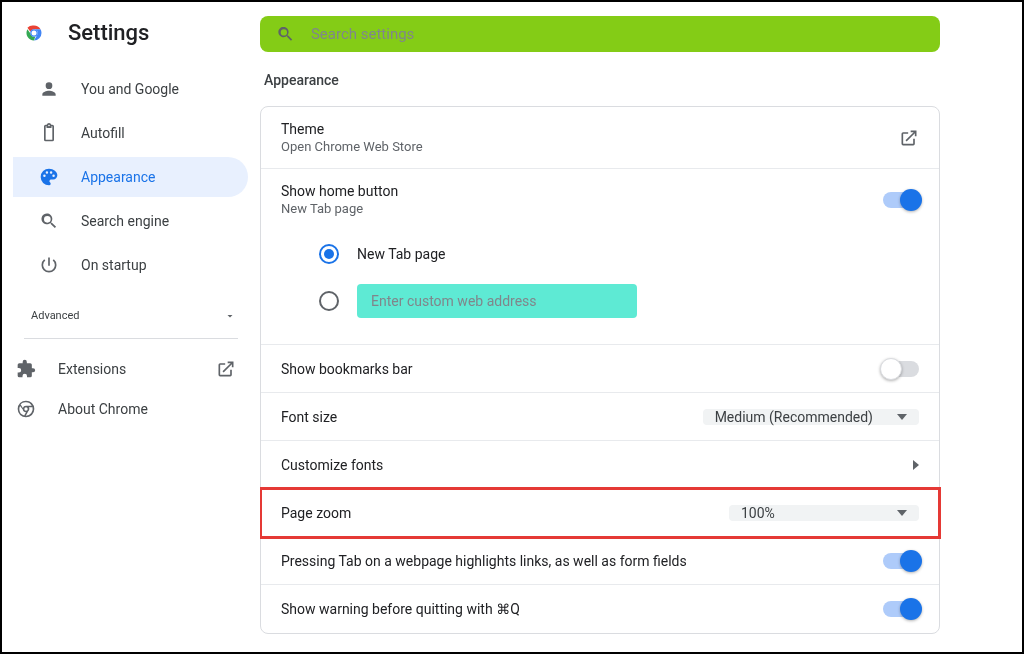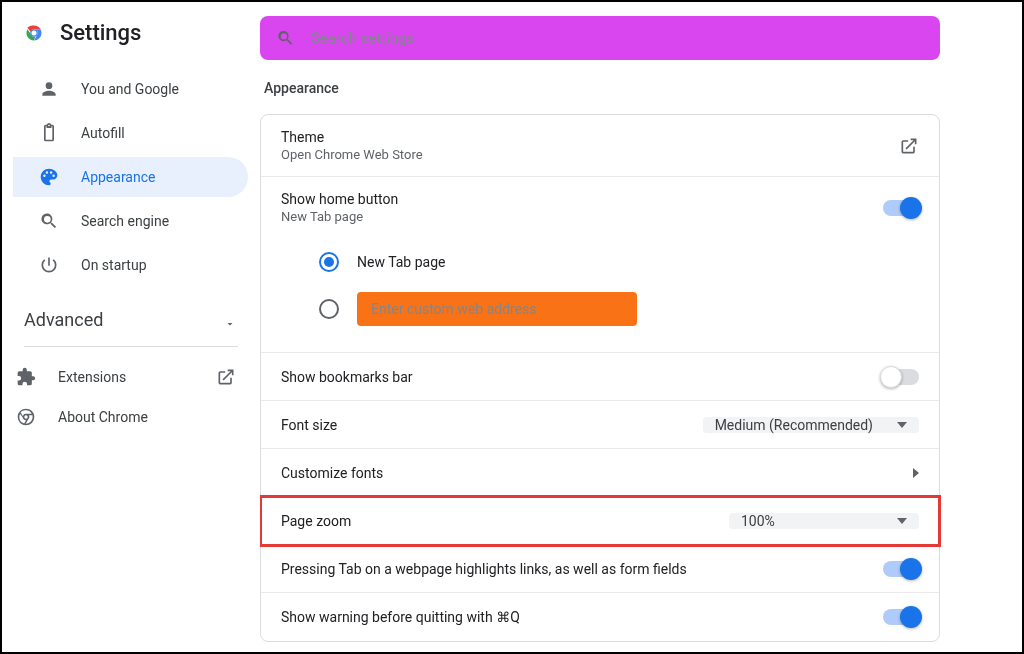--- a/index.html
+++ b/index.html
@@ -1,40 +1,40 @@
 <!DOCTYPE html>
 <html><head>
   <meta charset="utf-8">
   <style>
     * { box-sizing: border-box; margin: 0; padding: 0; font-family: Roboto, "Segoe UI", Arial, sans-serif; }
     body { width: 1024px; height: 654px; background: #fff; color: #202124; overflow: hidden; position: relative; border: 2px solid #000; }
     .wrap { display: flex; height: 100%; }
 
     
     .sidebar { width: 258px; flex: 0 0 258px; padding-top: 10px; }
-    .brand { display: flex; align-items: center; gap: 16px; padding: 8px 12px 20px 22px; }
+    .brand { display: flex; align-items: center; gap: 24px; padding: 8px 12px 20px 22px; }
     .brand h1 { font-size: 22px; font-weight: 500; color: #202124; }
     .nav { list-style: none; padding-left: 11px; }
     .nav-item { display: flex; align-items: center; gap: 22px; height: 40px; padding: 0 0 0 26px; margin: 4px 12px 4px 0; border-radius: 0 20px 20px 0; color: #3c4043; font-size: 14px; cursor: pointer; }
     .nav-item.active { background: #e8f0fe; color: #1a73e8; }
     .nav-item.active .nav-icon svg { fill: #1a73e8; }
     .nav-icon { width: 20px; height: 20px; display: inline-flex; align-items: center; justify-content: center; }
     .nav-icon svg { width: 20px; height: 20px; fill: #5f6368; }
 
-    .adv-row { display: flex; align-items: flex-end; justify-content: space-between; padding: 14px 24px 14px 22px; color: #3c4043; font-size: 18px; cursor: pointer; margin-top: 10px; }
+    .adv-row { display: flex; align-items: flex-end; justify-content: space-between; padding: 14px 24px 14px 29px; color: #3c4043; font-size: 11px; cursor: pointer; margin-top: 10px; }
     .adv-row .chev { fill: #5f6368; }
     .divider { height: 1px; background: #dadce0; margin: 2px 22px 10px 22px; }
 
     .sidebar .footer-item { display: flex; align-items: center; gap: 22px; height: 40px; padding: 0 24px 0 14px; color: #3c4043; font-size: 14px; cursor: pointer; }
     .footer-item .right-icon { margin-left: auto; }
 
     
     .main { flex: 1; padding: 10px 10px 0 0; overflow: hidden; }
     .search-wrap { padding: 4px 0 0 0; }
-    .search { display: flex; align-items: center; background: #d946ef; border-radius: 8px; height: 44px; padding: 14px 16px; gap: 16px; margin-bottom: 20px; width: 100%; max-width: 680px; }
+    .search { display: flex; align-items: center; background: #84cc16; border-radius: 8px; height: 36px; padding: 14px 16px; gap: 16px; margin-bottom: 20px; width: 100%; max-width: 680px; }
     .search svg { width: 20px; height: 20px; fill: #5f6368; }
     .search input { border: none; background: transparent; outline: none; font-size: 15px; color: #3c4043; width: 100%; }
     .search input::placeholder { color: #80868b; }
 
     .section-title { font-size: 14px; font-weight: 500; color: #3c4043; margin: 4px 0 18px 4px; }
 
     .card { border: 1px solid #dadce0; border-radius: 8px; max-width: 680px; }
     .row { display: flex; align-items: center; padding: 14px 20px; border-bottom: 1px solid #e8eaed; min-height: 48px; position: relative; }
     .row:last-child { border-bottom: none; }
     .row .labels { display: flex; flex-direction: column; gap: 2px; }
@@ -43,21 +43,21 @@
     .row .end { margin-left: auto; display: flex; align-items: center; }
 
     .ext-link svg { width: 20px; height: 20px; fill: #5f6368; }
 
     .radio-group { padding: 4px 20px 16px 58px; border-bottom: 1px solid #e8eaed; }
     .radio-row { display: flex; align-items: center; gap: 18px; padding: 10px 0; }
     .radio-outer { width: 20px; height: 20px; border: 2px solid #5f6368; border-radius: 50%; display: inline-flex; align-items: center; justify-content: center; cursor: pointer; flex-shrink: 0; }
     .radio-outer.selected { border-color: #1a73e8; }
     .radio-inner { width: 10px; height: 10px; background: #1a73e8; border-radius: 50%; }
     .radio-label { font-size: 14px; color: #202124; }
-    .custom-input { background: #f97316; border: none; border-radius: 4px; height: 34px; padding: 0 14px; font-size: 14px; color: #3c4043; width: 280px; outline: none; }
+    .custom-input { background: #5eead4; border: none; border-radius: 4px; height: 34px; padding: 0 14px; font-size: 14px; color: #3c4043; width: 280px; outline: none; }
     .custom-input::placeholder { color: #80868b; }
 
     .toggle { position: relative; width: 36px; height: 16px; border-radius: 10px; cursor: pointer; }
     .toggle .track { position: absolute; inset: 0; border-radius: 10px; }
     .toggle .knob { position: absolute; top: -3px; width: 22px; height: 22px; border-radius: 50%; box-shadow: 0 1px 3px rgba(0,0,0,.3); }
     .toggle.on .track { background: #aecbfa; }
     .toggle.on .knob { background: #1a73e8; right: -3px; }
     .toggle.off .track { background: #dadce0; }
     .toggle.off .knob { background: #fff; left: -3px; border: 1px solid #dadce0; }
 

